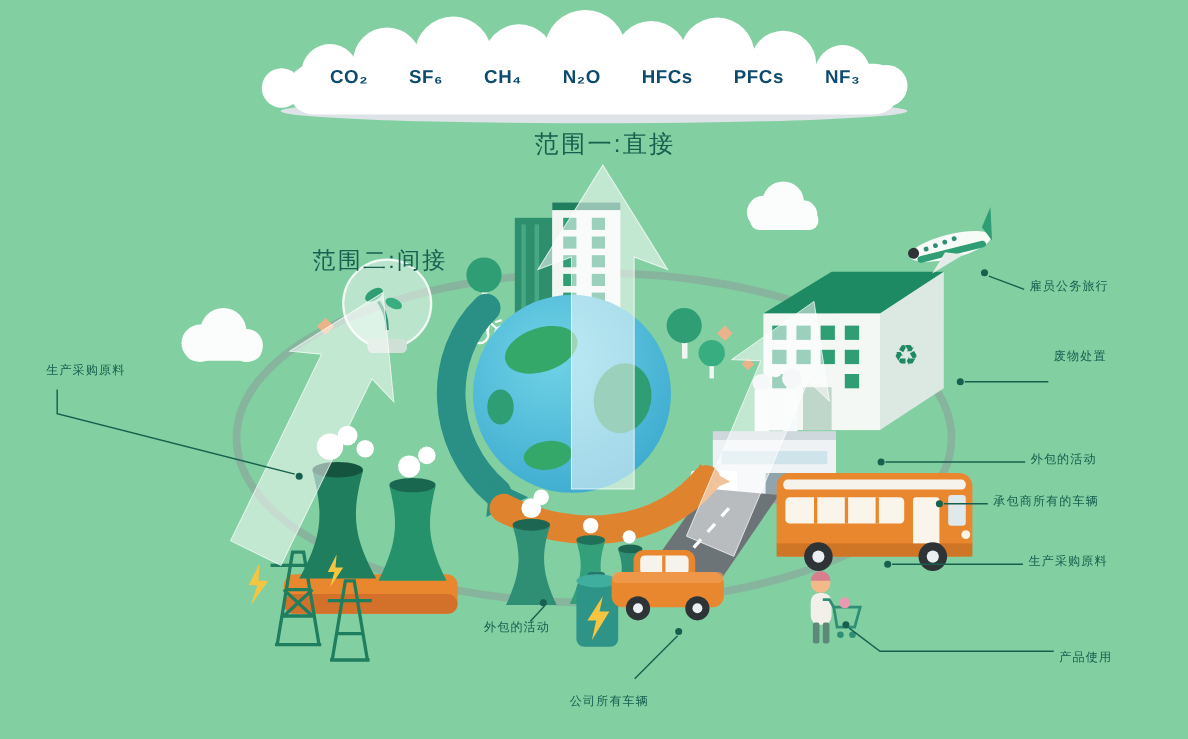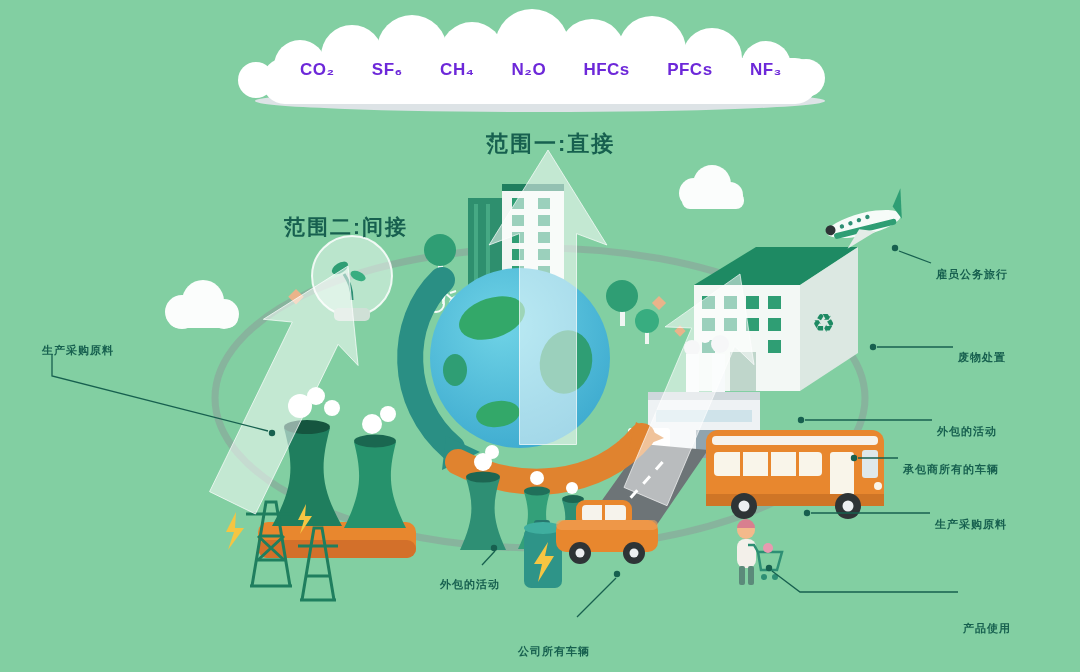--- a/index.html
+++ b/index.html
@@ -3,30 +3,30 @@
 <meta charset="utf-8">
 <style>
   html,body{margin:0;padding:0;background:#6fbd93;}
   .stage{
     position:relative;width:1080px;height:672px;overflow:hidden;
     background:#82cfa2;
     font-family:"Liberation Sans","DejaVu Sans",sans-serif;
   }
   svg.scene{position:absolute;inset:0;z-index:1;display:block;}
   .label{
-    position:absolute;z-index:3;color:#17604f;font-weight:bold;
-    white-space:nowrap;line-height:1.2;margin-top:13px;
+    position:absolute;z-index:3;color:#17604f;font-weight:normal;
+    white-space:nowrap;line-height:1.2;
   }
   .scope-label{font-size:21px;letter-spacing:2px;}
   .callout-label{font-size:11px;letter-spacing:1px;}
   .gas-row{
     position:absolute;left:300px;top:60px;width:482px;z-index:3;
     display:flex;justify-content:space-between;align-items:center;
   }
-  .gas{color:#6d28d9;font-weight:bold;font-size:17px;letter-spacing:0.5px;}
+  .gas{color:#0c4a6e;font-weight:bold;font-size:17px;letter-spacing:0.5px;}
 </style>
 </head>
 <body>
 
 <div class="stage">
 
   <svg class="scene" viewBox="0 0 1080 672" xmlns="http://www.w3.org/2000/svg">
     <defs>
       <radialGradient id="globeGrad" cx="40%" cy="32%" r="80%">
         <stop offset="0%" stop-color="#6fd3e6"></stop>
@@ -305,25 +305,25 @@
     <span class="gas">CO₂</span>
     <span class="gas">SF₆</span>
     <span class="gas">CH₄</span>
     <span class="gas">N₂O</span>
     <span class="gas">HFCs</span>
     <span class="gas">PFCs</span>
     <span class="gas">NF₃</span>
   </div>
 
   <div class="label scope-label" style="left:486px;top:118px;font-size:22px;">范围一:直接</div>
-  <div class="label scope-label" style="left:284px;top:201px;">范围二:间接</div>
+  <div class="label scope-label" style="left:284px;top:225px;">范围二:间接</div>
 
   <div class="label callout-label" style="left:42px;top:331px;">生产采购原料</div>
   <div class="label callout-label" style="left:440px;top:565px;">外包的活动</div>
   <div class="label callout-label" style="left:518px;top:632px;">公司所有车辆</div>
   <div class="label callout-label" style="left:936px;top:255px;">雇员公务旅行</div>
-  <div class="label callout-label" style="left:958px;top:338px;">废物处置</div>
+  <div class="label callout-label" style="left:958px;top:318px;">废物处置</div>
   <div class="label callout-label" style="left:937px;top:412px;">外包的活动</div>
   <div class="label callout-label" style="left:903px;top:450px;">承包商所有的车辆</div>
   <div class="label callout-label" style="left:935px;top:505px;">生产采购原料</div>
-  <div class="label callout-label" style="left:963px;top:609px;">产品使用</div>
+  <div class="label callout-label" style="left:963px;top:592px;">产品使用</div>
 
 </div>
 
 </body></html>

